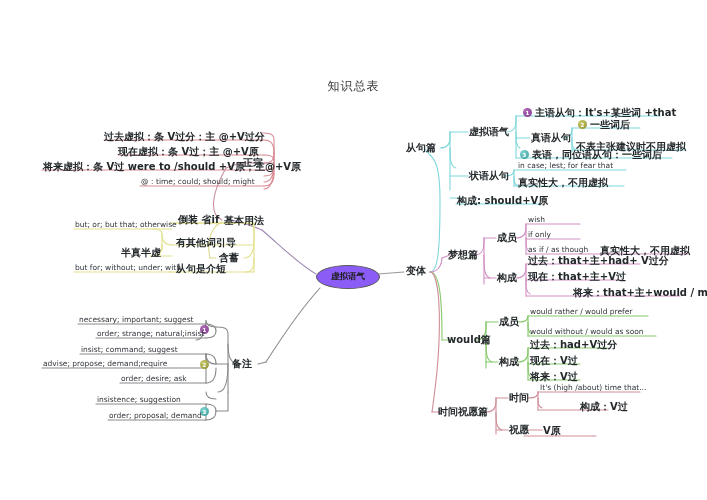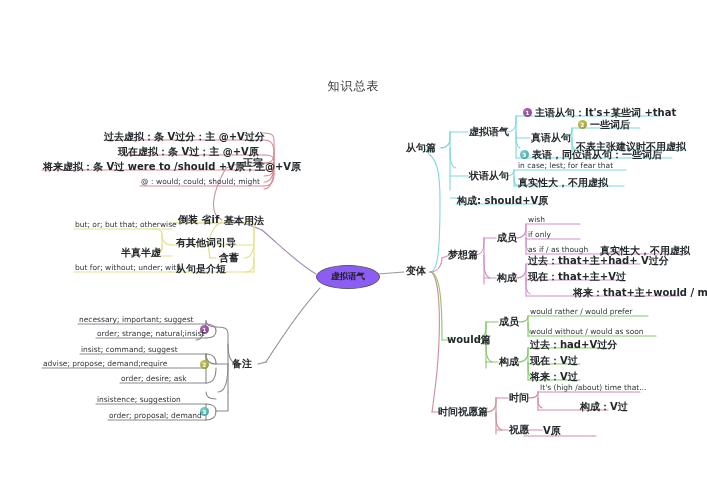--- a/index.html
+++ b/index.html
@@ -223,21 +223,21 @@
 
   <div id="center-node">虚拟语气</div>
 
   <div class="lbl cn" style="left:224px;top:216px;">基本用法</div>
   <div class="lbl cn" style="left:406px;top:266px;">变体</div>
 
   <div class="lbl cn" style="left:243px;top:158px;">正宗</div>
   <div class="lbl cn" style="left:104px;top:132px;">过去虚拟：条 V过分：主 @+V过分</div>
   <div class="lbl cn" style="left:118px;top:147px;">现在虚拟：条 V过；主 @+V原</div>
   <div class="lbl cn" style="left:43px;top:162px;">将来虚拟：条 V过 were to /should +V原；主@+V原</div>
-  <div class="lbl en" style="left:141px;top:178px;">@：would; could; should; might</div>
+  <div class="lbl en" style="left:141px;top:178px;">@：time; could; should; might</div>
 
   <div class="lbl cn" style="left:219px;top:253px;">含蓄</div>
   <div class="lbl cn" style="left:178px;top:215px;">倒装    省if</div>
   <div class="lbl cn" style="left:176px;top:238px;">有其他词引导</div>
   <div class="lbl en" style="left:75px;top:221px;">but; or; but that; otherwise</div>
   <div class="lbl cn" style="left:121px;top:248px;">半真半虚</div>
   <div class="lbl cn" style="left:176px;top:264px;">从句是介短</div>
   <div class="lbl en" style="left:75px;top:264px;">but for; without; under; with</div>
 
   <div class="lbl cn" style="left:232px;top:359px;">备注</div>

